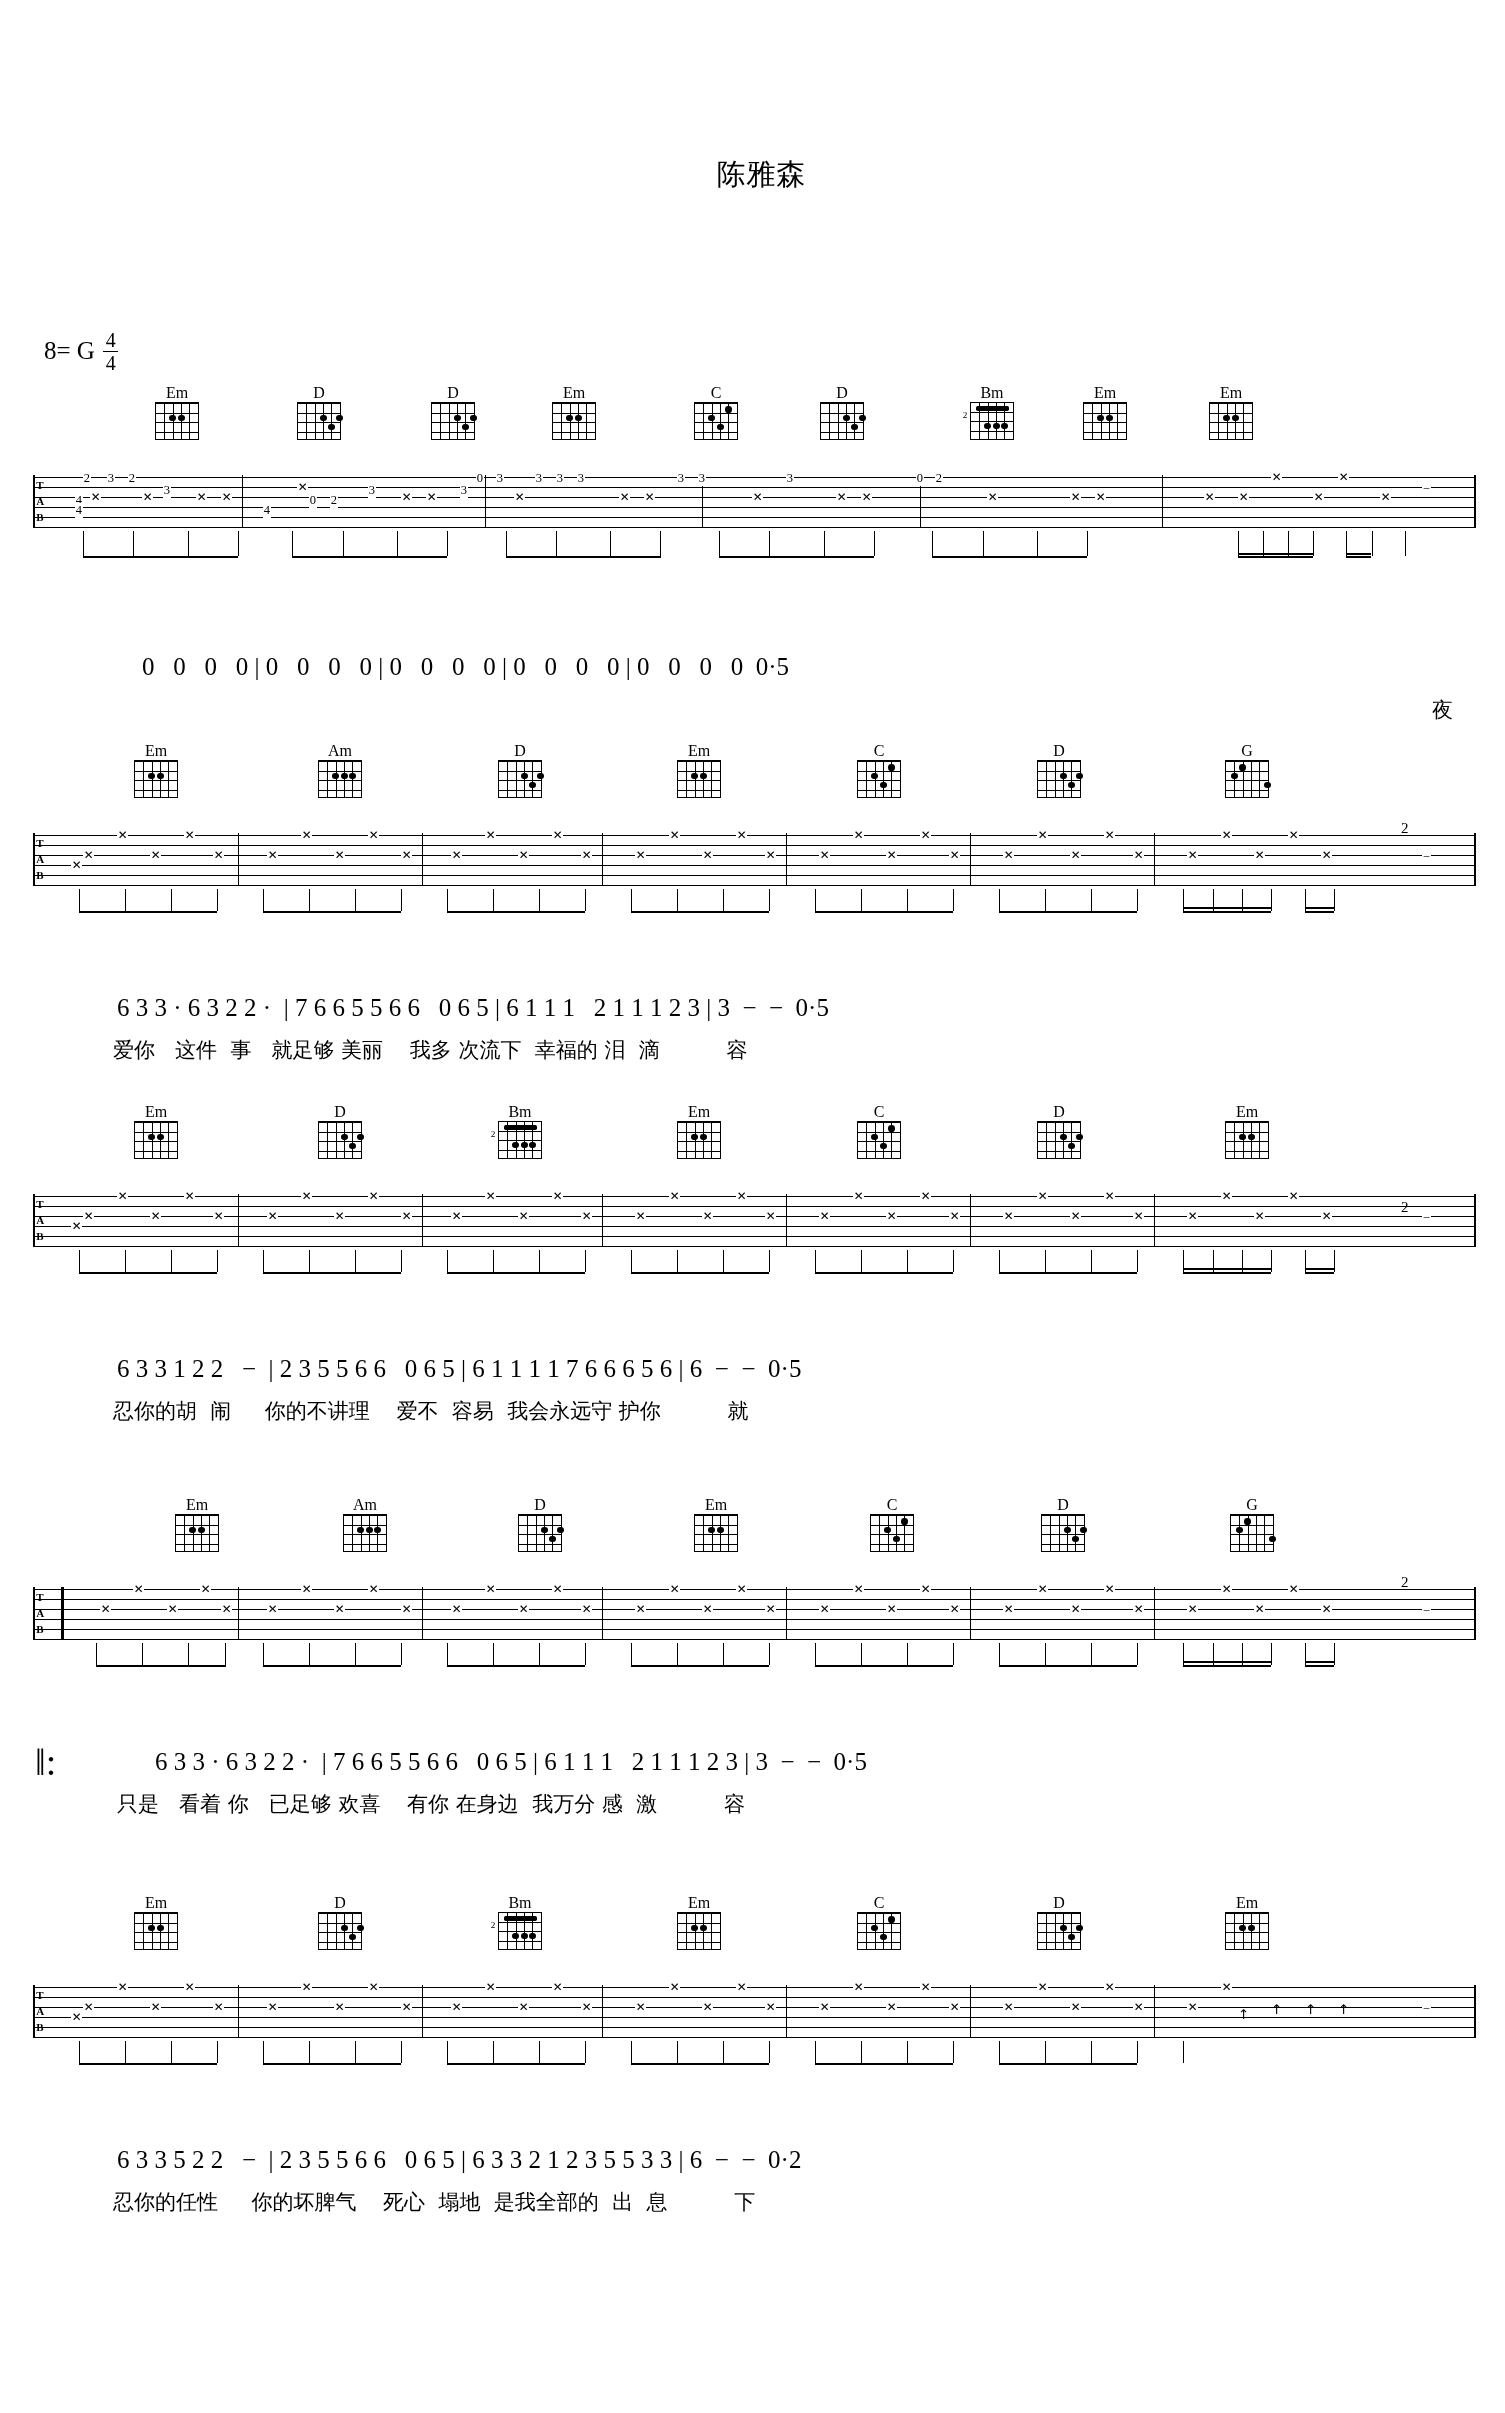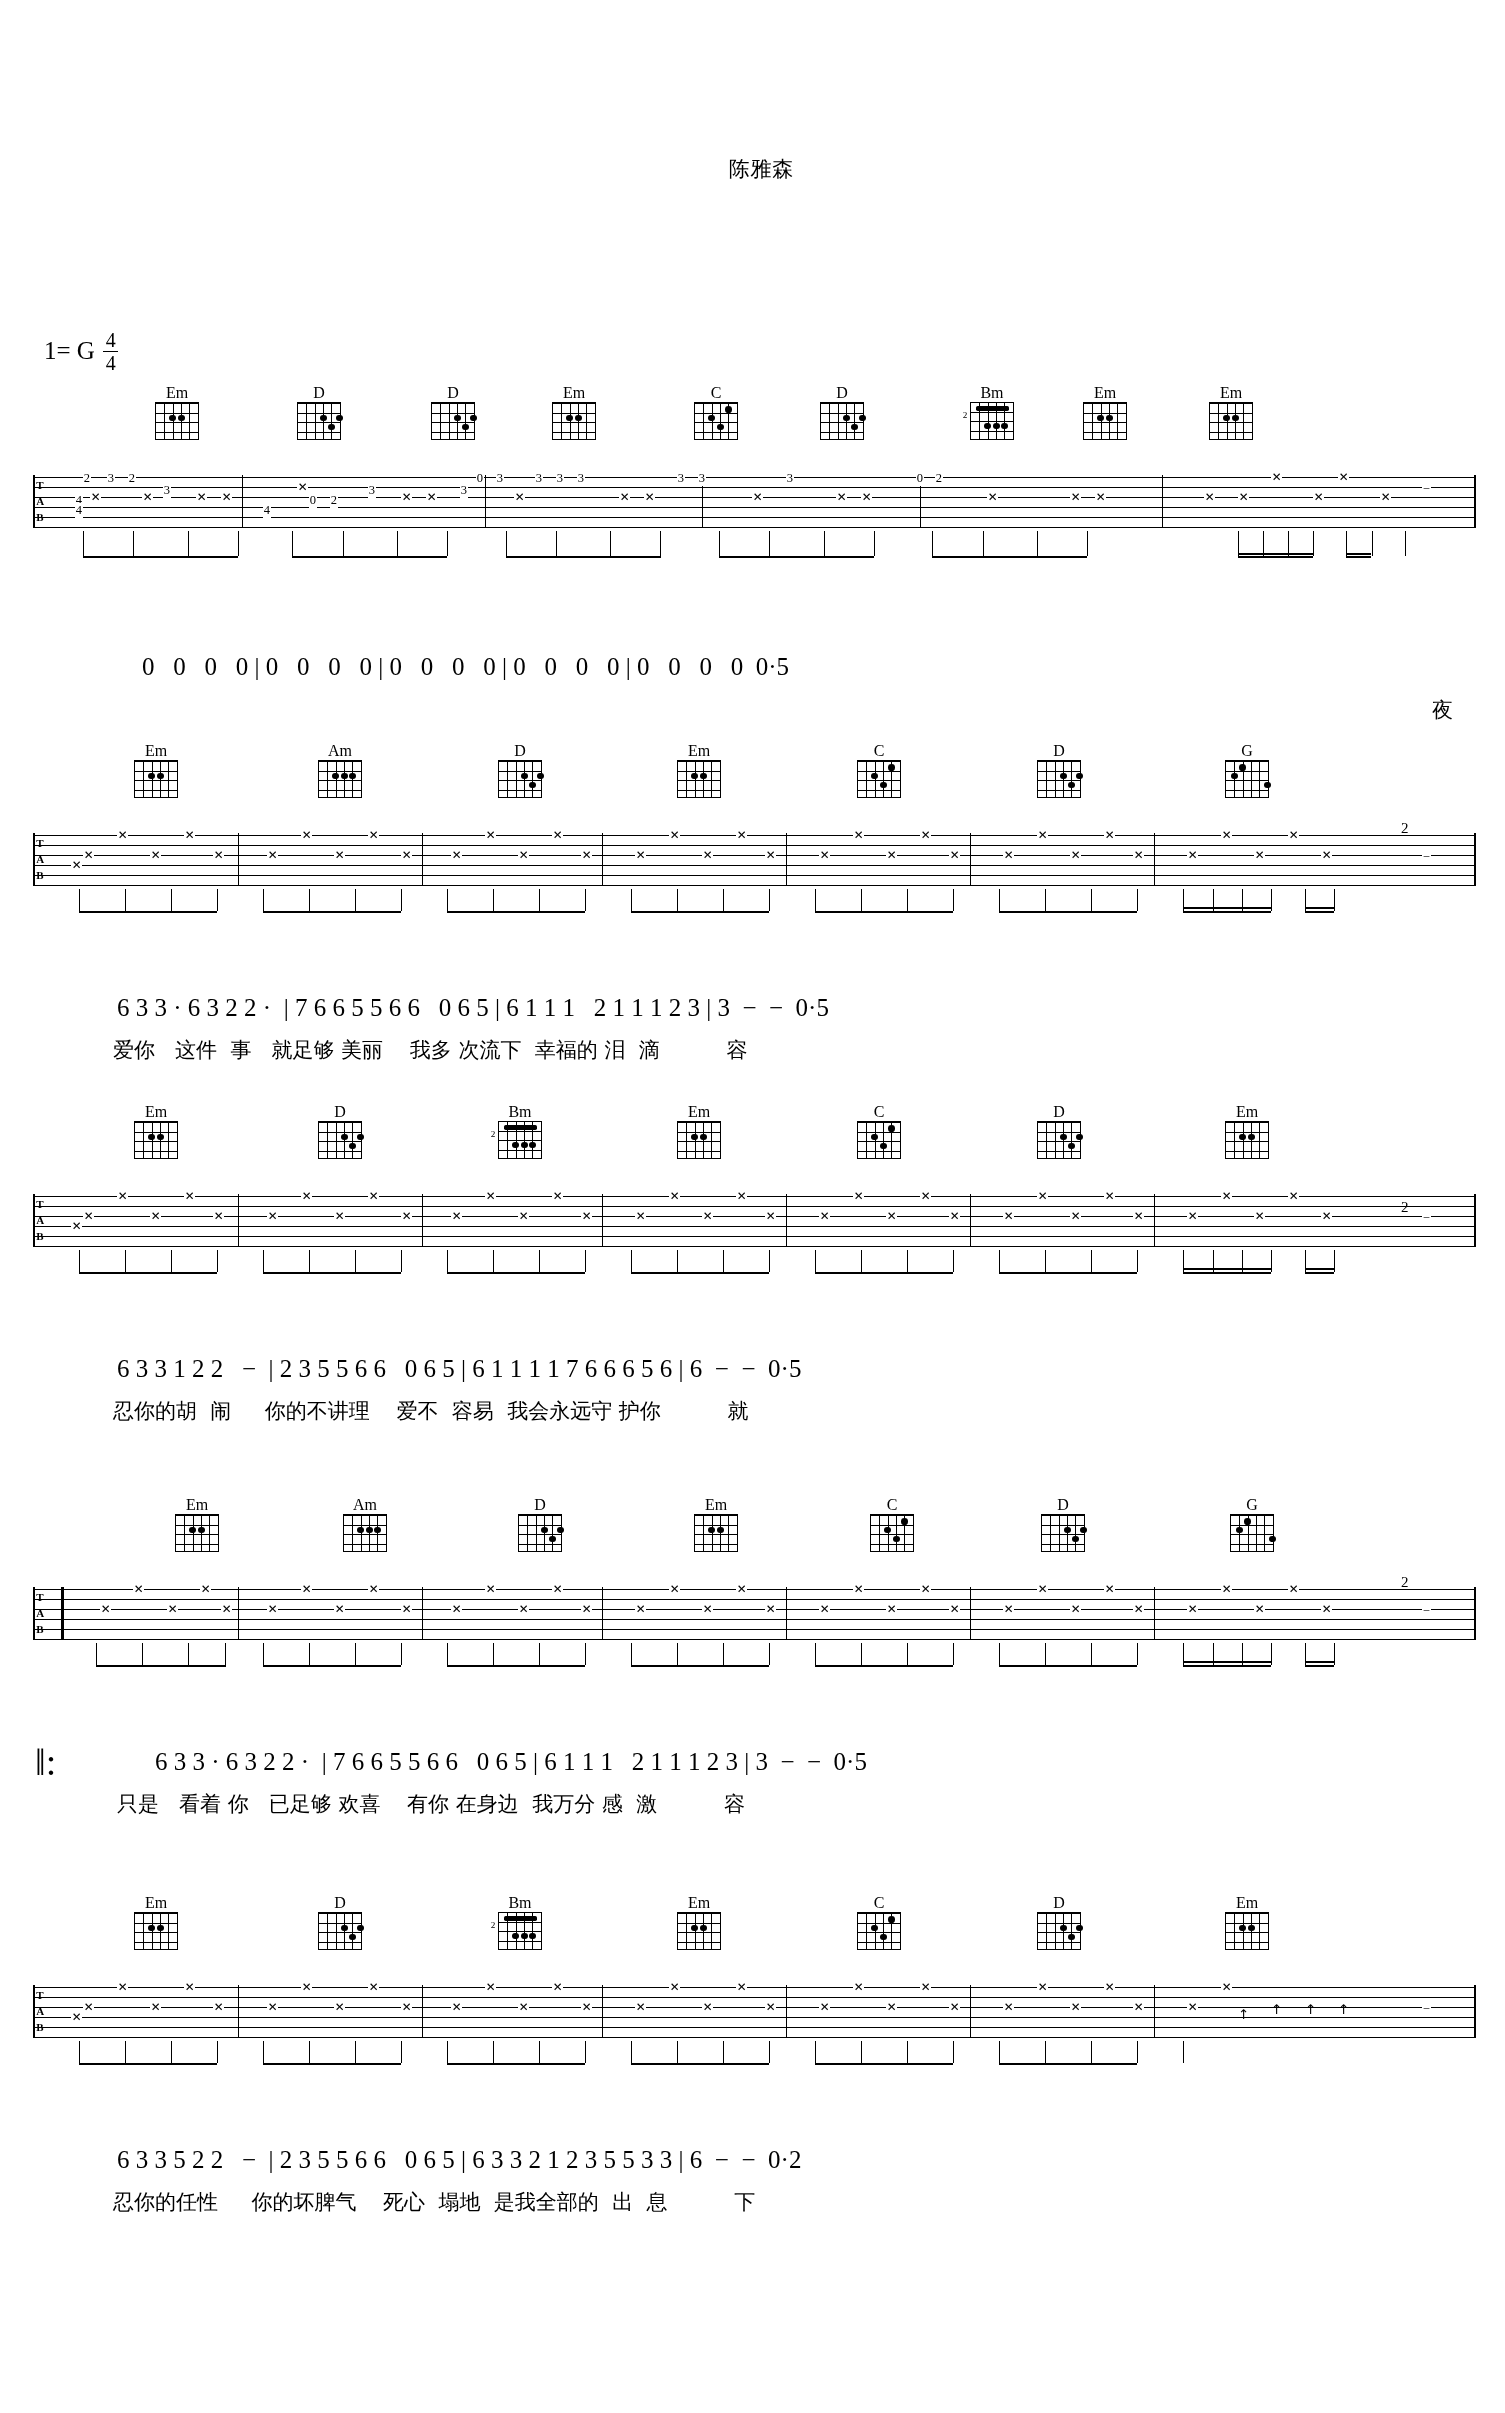--- a/index.html
+++ b/index.html
@@ -32,21 +32,21 @@
     font-weight: bold;
     letter-spacing: 1.7px;
   }
   .artist {
     position: absolute;
     top: 155px;
     left: 0;
     width: 1506px;
     text-align: center;
     font-family: "DejaVu Sans", sans-serif;
-    font-size: 21px;
+    font-size: 29px;
     letter-spacing: 0.8px;
     padding-left: 16.7px;
     box-sizing: border-box;
   }
   .keysig {
     position: absolute;
     top: 330px;
     left: 44px;
     font-family: "Liberation Serif", serif;
     font-size: 25px;
@@ -256,21 +256,21 @@
   }
 </style>
 </head>
 <body>
 
 <div class="sheet">
 
   <div class="artist">陈雅森</div>
 
   <div class="keysig">
-    <span>1= G</span>
+    <span>8= G</span>
     <span class="frac">
       <span class="num">4</span>
       <span class="den">4</span>
     </span>
   </div>
 
   <div class="system" id="sys1" style="top:385px; height:351px;">
 
     <div class="chordrow">
 

